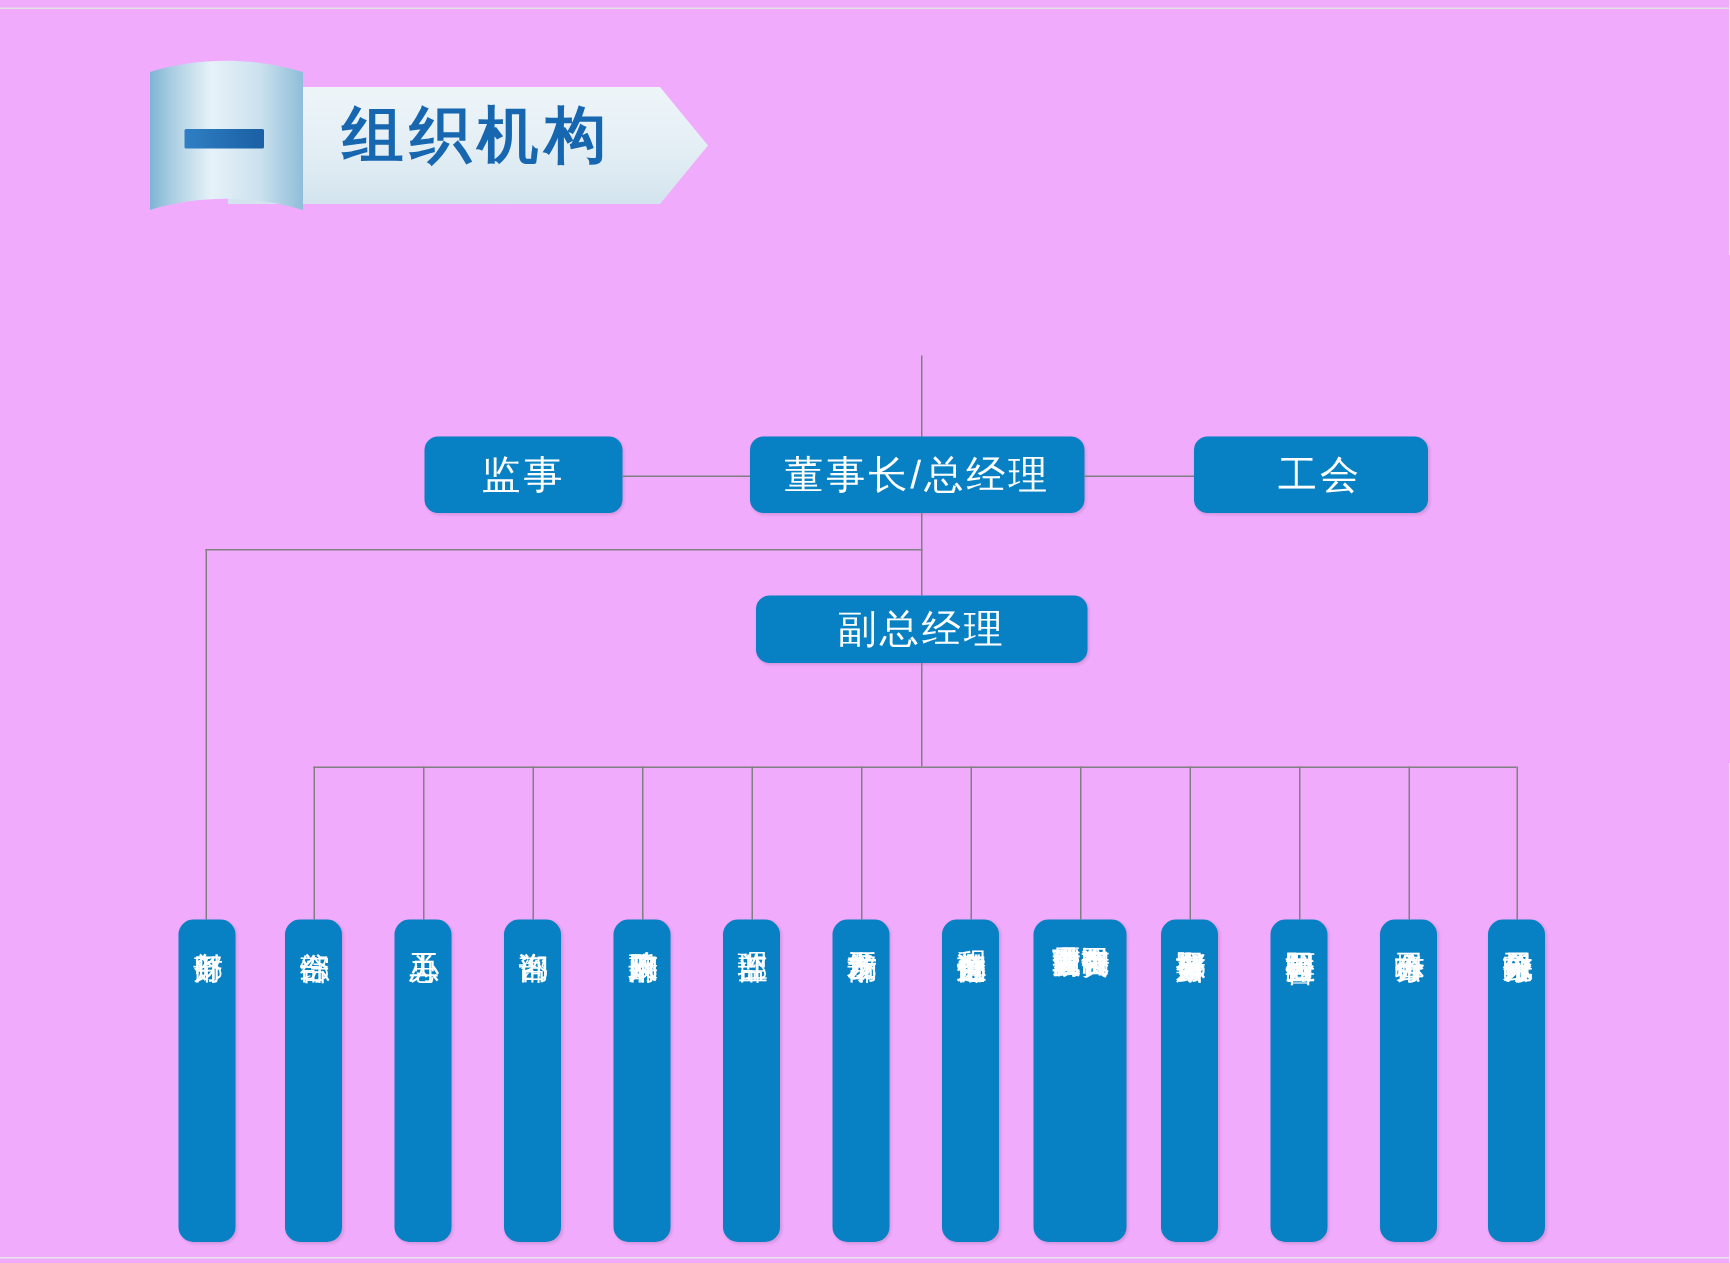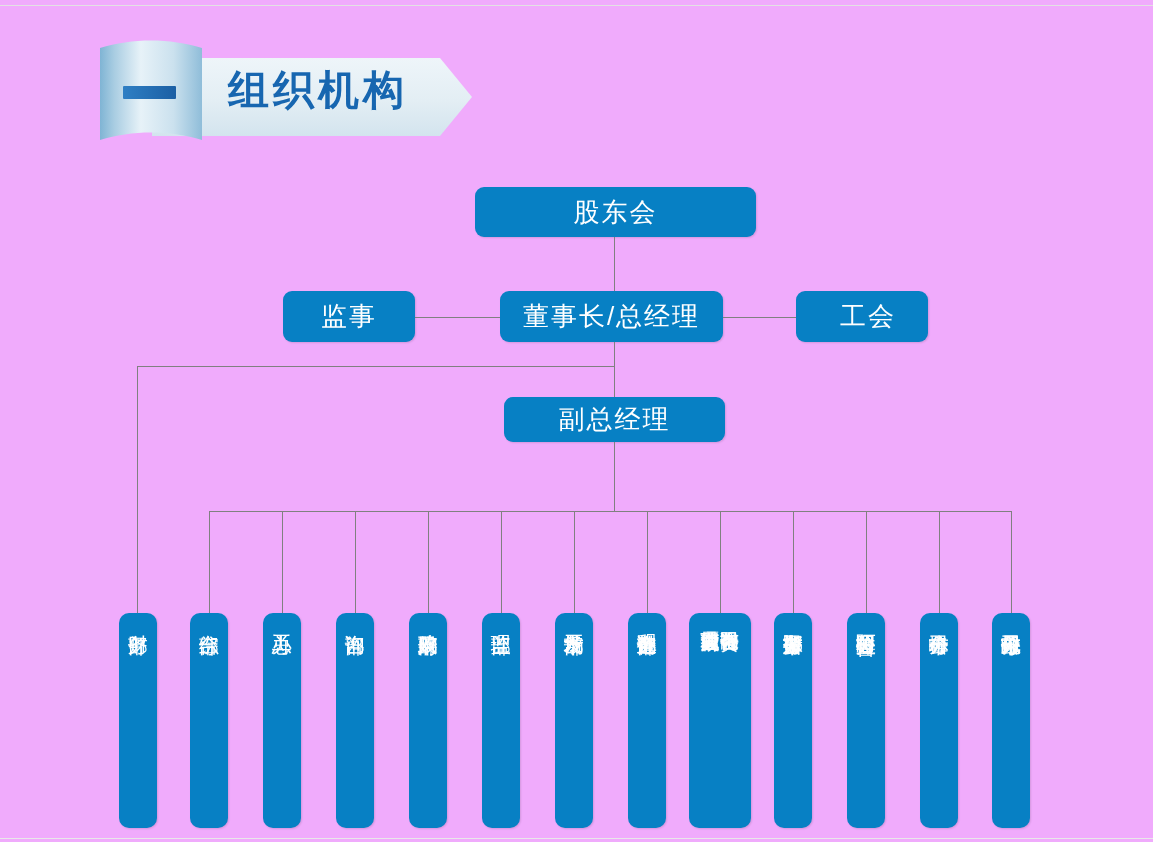--- a/index.html
+++ b/index.html
@@ -136,35 +136,32 @@
 
       <path d="M60 22 L348 22 L380 61 L348 100 L60 100 Z" fill="url(#ribbonGrad)"></path>
 
       <path d="M8 12 C40 2, 78 2, 110 12 L110 104 C78 94, 40 94, 8 104 Z" fill="url(#scrollGrad)"></path>
 
       <rect x="31" y="50" width="53" height="13" rx="1" fill="url(#dashGrad)"></rect>
     </svg>
     <div class="banner-title">组织机构</div>
   </div>
 
-  <div class="node h" style="left:475px; top:187px; width:281px; height:50px;">
-    <span>股东会</span>
-  </div>
 
   <div class="line line-v" style="left:614px; top:237px; height:55px;"></div>
 
   <div class="node h" style="left:283px; top:291px; width:132px; height:51px;">
     <span>监事</span>
   </div>
 
   <div class="node h" style="left:500px; top:291px; width:223px; height:51px;">
     <span>董事长/总经理</span>
   </div>
 
-  <div class="node h" style="left:796px; top:291px; width:132px; height:51px;padding-left:12px;">
+  <div class="node h" style="left:796px; top:291px; width:156px; height:51px;padding-left:12px;">
     <span>工会</span>
   </div>
 
   <div class="line line-h" style="left:415px; top:317px; width:85px;"></div>
 
   <div class="line line-h" style="left:723px; top:317px; width:73px;"></div>
 
   <div class="line line-v" style="left:614px; top:342px; height:24px;"></div>
 
   <div class="line line-h" style="left:137px; top:366px; width:478px;"></div>

